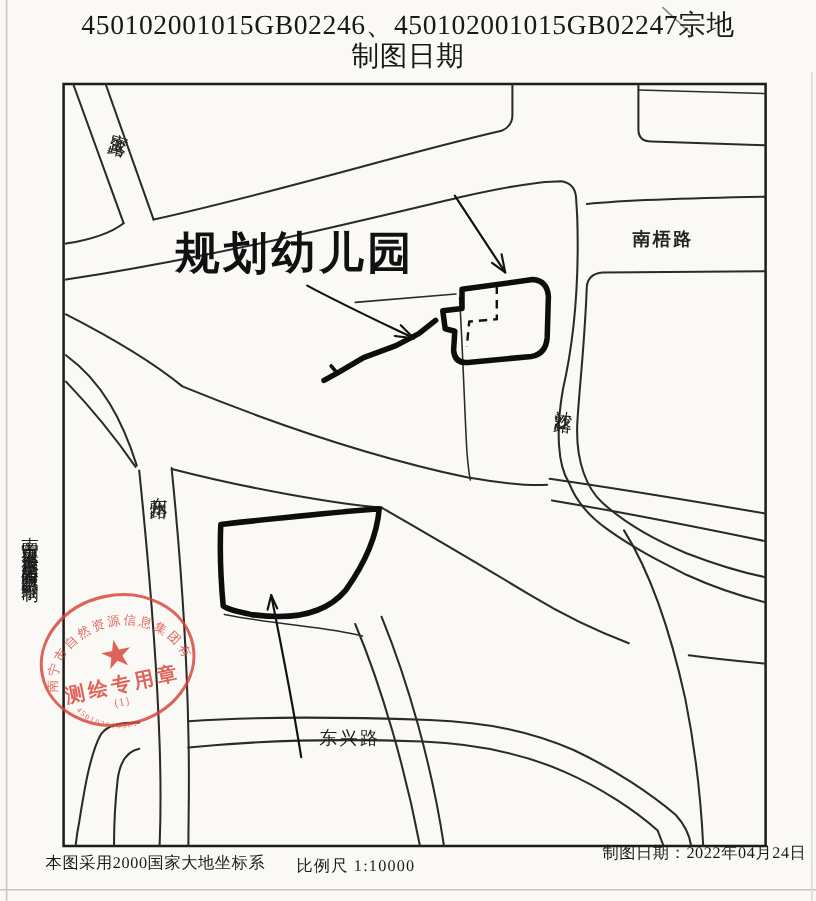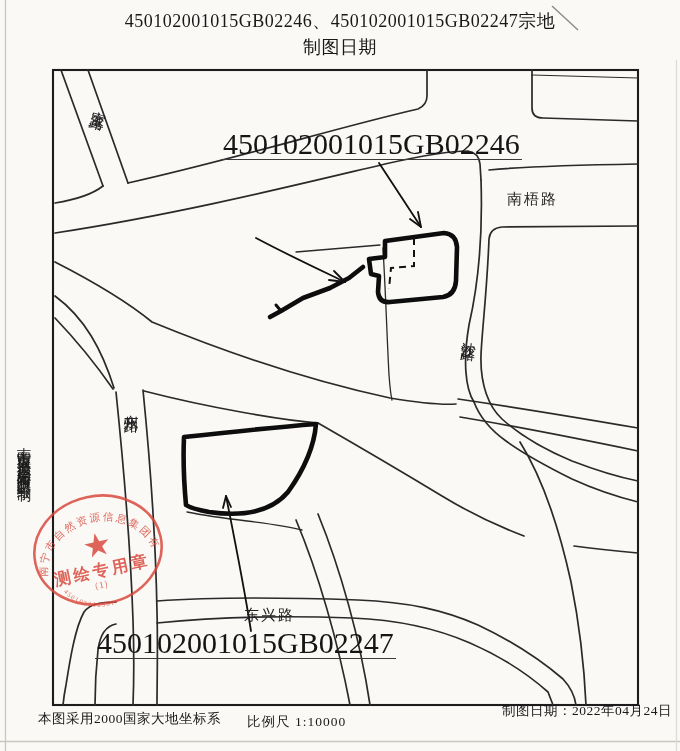--- a/index.html
+++ b/index.html
@@ -1,20 +1,20 @@
 <!DOCTYPE html>
 <html><head>
 <meta charset="utf-8">
 <style>
   html,body{margin:0;padding:0;}
   body{width:680px;height:751px;background:#faf9f6;overflow:hidden;
        font-family:"Liberation Serif","DejaVu Serif",serif;color:#1f1f1f;}
   #page{position:relative;width:680px;height:751px;}
   .abs{position:absolute;}
-  .title{left:40px;top:8px;width:600px;text-align:center;font-size:18px;
+  .title{left:40px;top:8px;width:600px;text-align:center;font-size:23px;
          letter-spacing:0.5px;line-height:26px;color:#181818;}
   .big-label{font-size:30px;letter-spacing:0px;color:#151515;
              border-bottom:1.6px solid #3a3a3a;padding:0 2px 0 2px;line-height:30px;}
   .kg-label{font-size:37px;font-weight:bold;letter-spacing:3px;color:#111;line-height:38px;}
   .road-label{font-size:15px;color:#222;letter-spacing:2px;}
   .vert{writing-mode:vertical-rl;text-orientation:upright;}
   .side-note{left:14px;top:436px;height:266px;font-size:14.5px;letter-spacing:2.5px;
              color:#1a1a1a;writing-mode:vertical-rl;text-orientation:upright;}
   .footer-text{font-size:13.5px;color:#1a1a1a;letter-spacing:0.5px;}
   .drafter-block{left:502px;top:703px;line-height:16.5px;}
@@ -93,28 +93,27 @@
         <path d="M226,496 L231,507 M226,496 L223,508"></path>
       </g>
     </g>
   </svg>
 
   <div class="abs title">
     <div>450102001015GB02246、450102001015GB02247宗地</div>
     <div>制图日期</div>
   </div>
 
-  <div class="abs big-label" style="left:221px;top:129px;">450102001015GB02246</div>
-  <div class="abs big-label" style="left:95px;top:628px;">450102001015GB02247</div>
+  <div class="abs kg-label" style="left:146px;top:193px;">规划幼儿园</div>
 
   <div class="abs road-label vert" style="left:93px;top:100px;transform:rotate(17deg);">宝鸾路</div>
-  <div class="abs road-label" style="left:507px;top:190px;">南梧路</div>
+  <div class="abs road-label" style="left:527px;top:190px;font-weight:bold;">南梧路</div>
   <div class="abs road-label vert" style="left:460px;top:330px;transform:rotate(6deg);">沙江路</div>
   <div class="abs road-label vert" style="left:121px;top:402px;">东州路</div>
-  <div class="abs road-label" style="left:244px;top:606px;">东兴路</div>
+  <div class="abs road-label" style="left:266px;top:606px;">东兴路</div>
 
   <div class="abs side-note">南宁市自然资源信息集团有限公司绘制</div>
 
   <div class="abs footer-text" style="left:38px;top:710px;">本图采用2000国家大地坐标系</div>
   <div class="abs footer-text" style="left:247px;top:713px;letter-spacing:1px;">比例尺 1:10000</div>
   <div class="abs footer-text drafter-block">
     <div>制图日期：2022年04月24日</div>
   </div>
 
   <svg class="abs seal-svg" width="170" height="140" viewBox="0 0 170 140">

